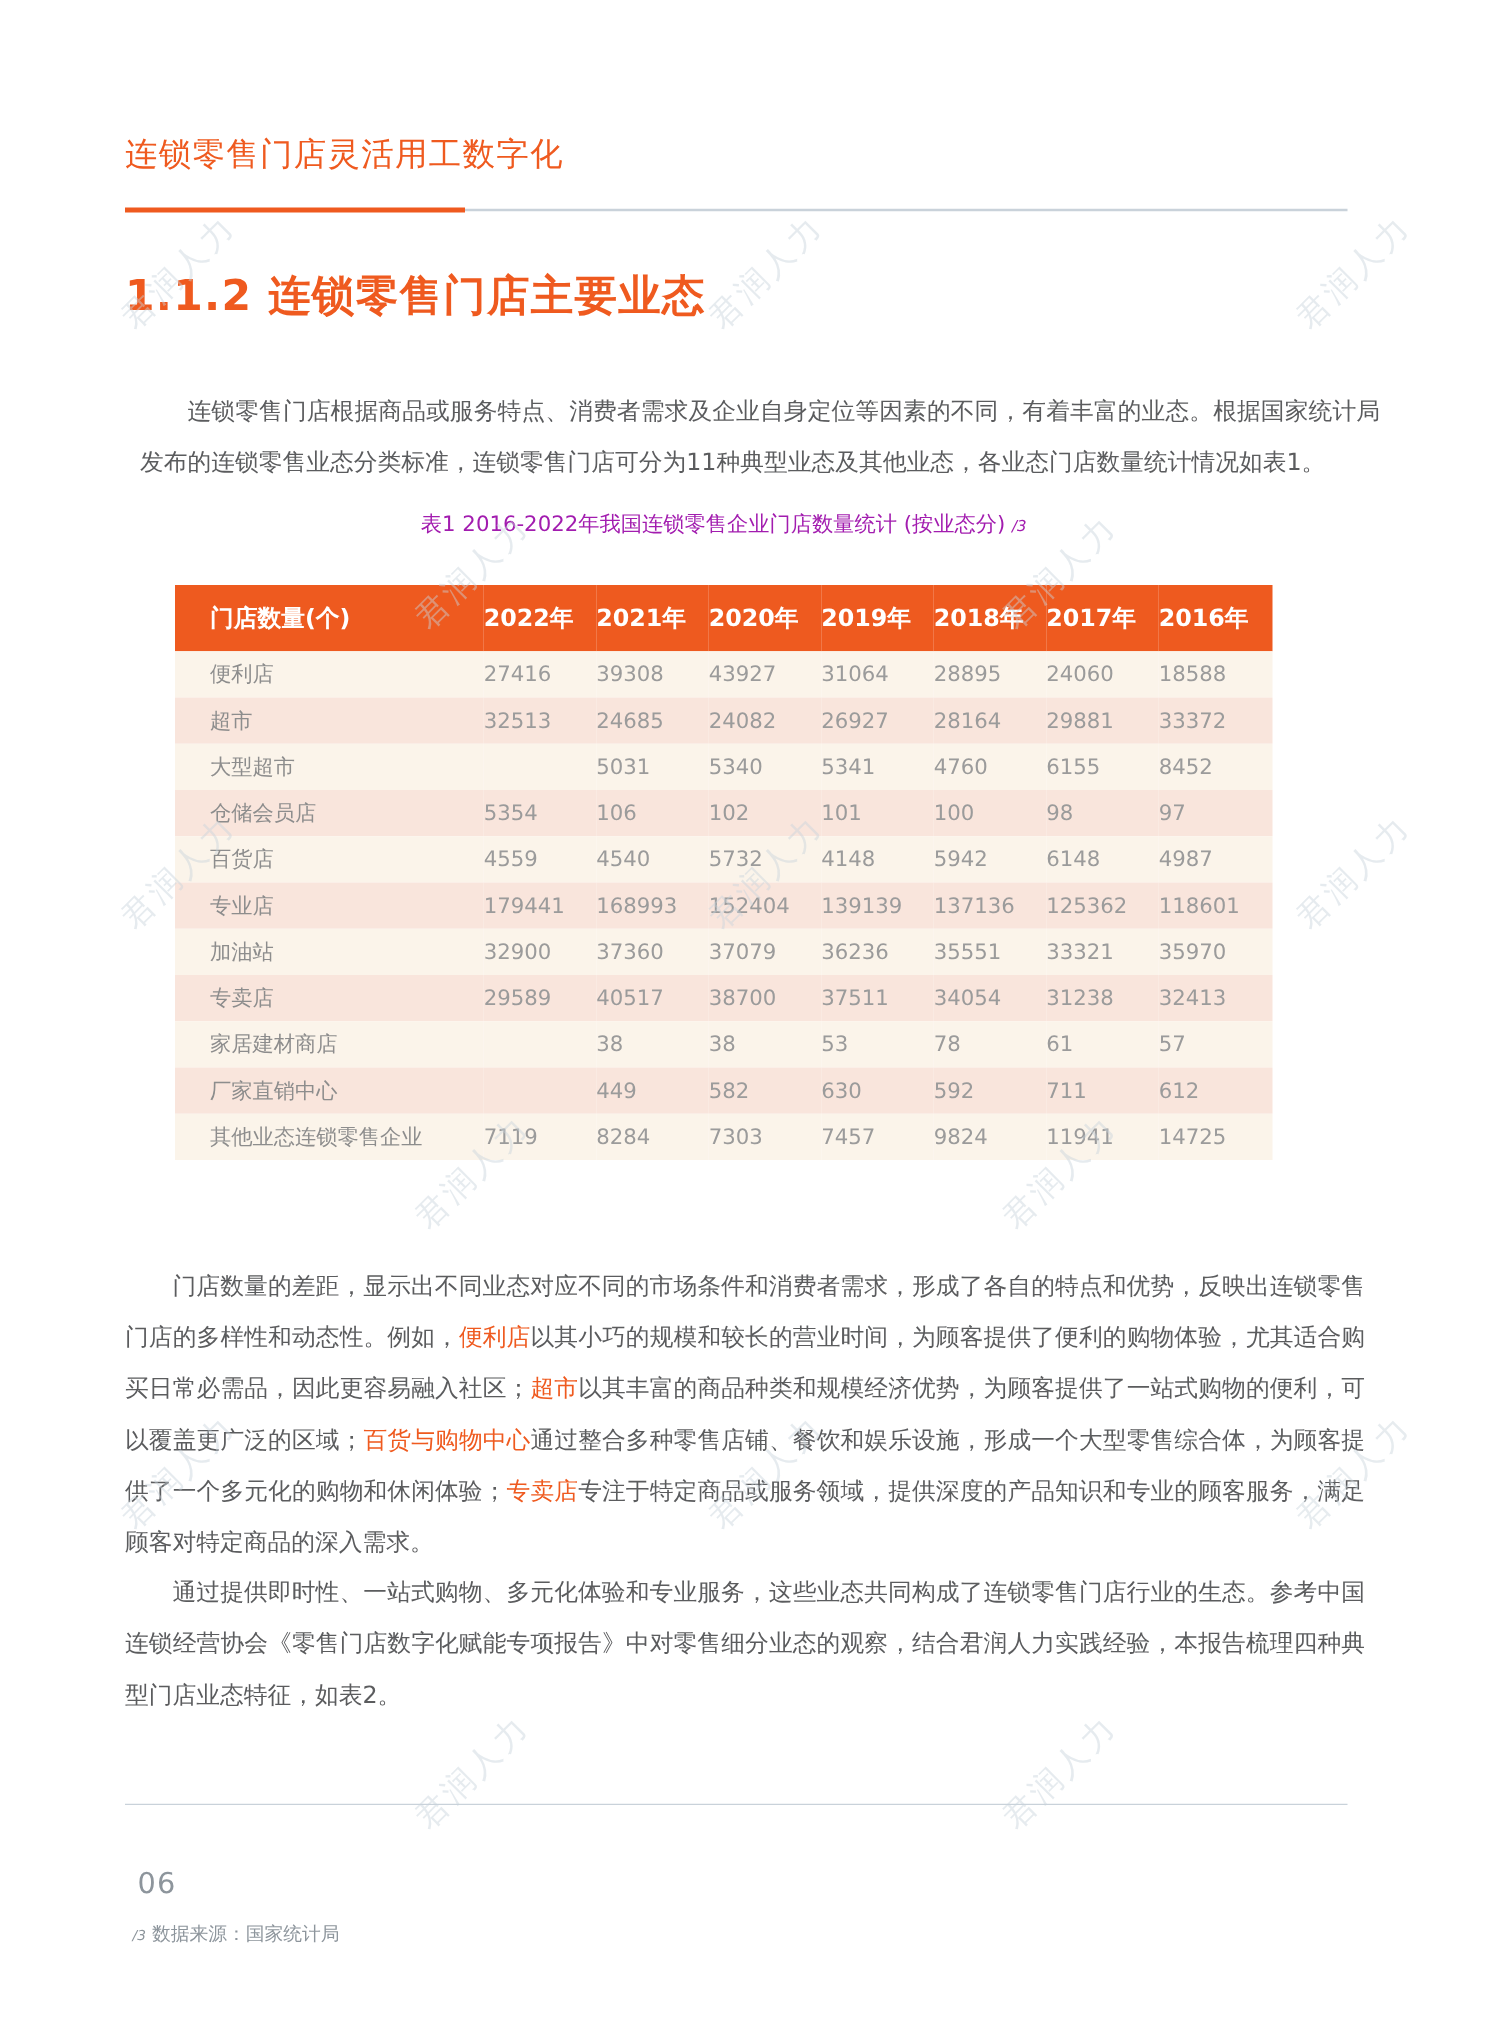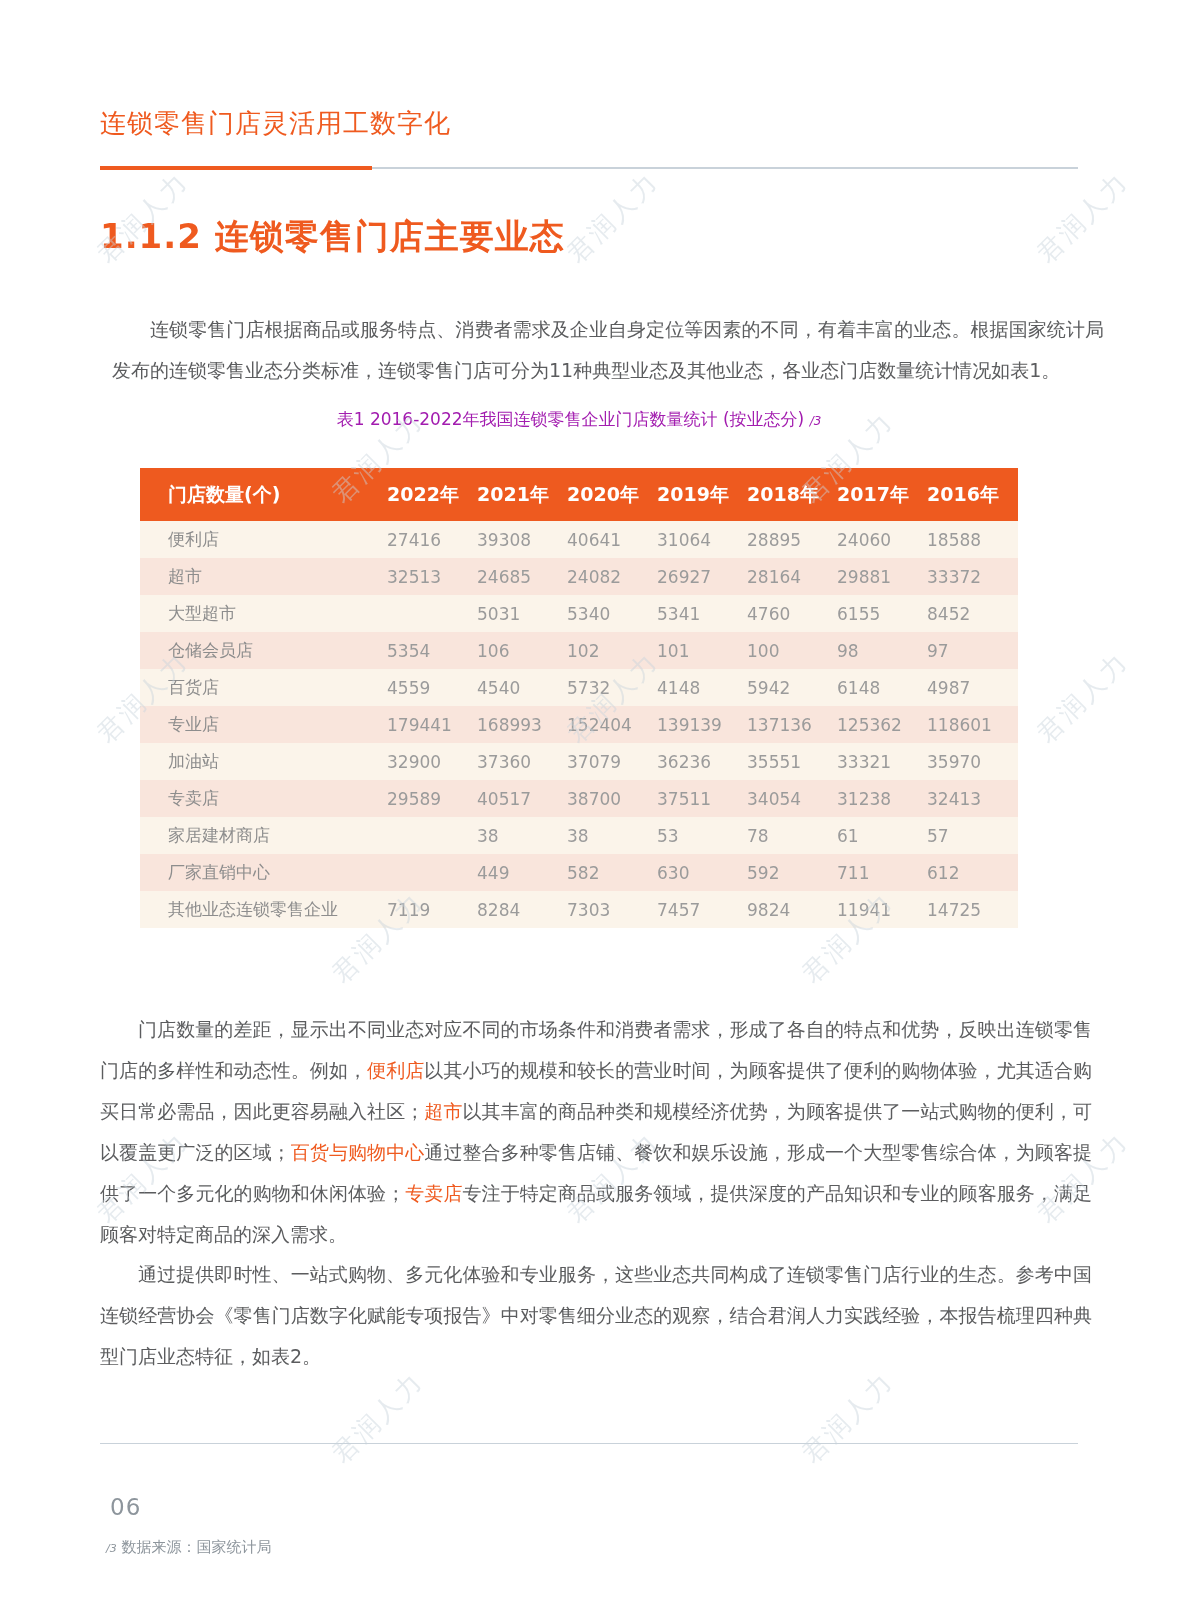--- a/index.html
+++ b/index.html
@@ -130,21 +130,21 @@
             <th>2018年</th>
             <th>2017年</th>
             <th>2016年</th>
           </tr>
         </thead>
       <tbody>
           <tr>
             <td class="first">便利店</td>
             <td>27416</td>
             <td>39308</td>
-            <td>40641</td>
+            <td>43927</td>
             <td>31064</td>
             <td>28895</td>
             <td>24060</td>
             <td>18588</td>
           </tr>
           <tr>
             <td class="first">超市</td>
             <td>32513</td>
             <td>24685</td>
             <td>24082</td>

